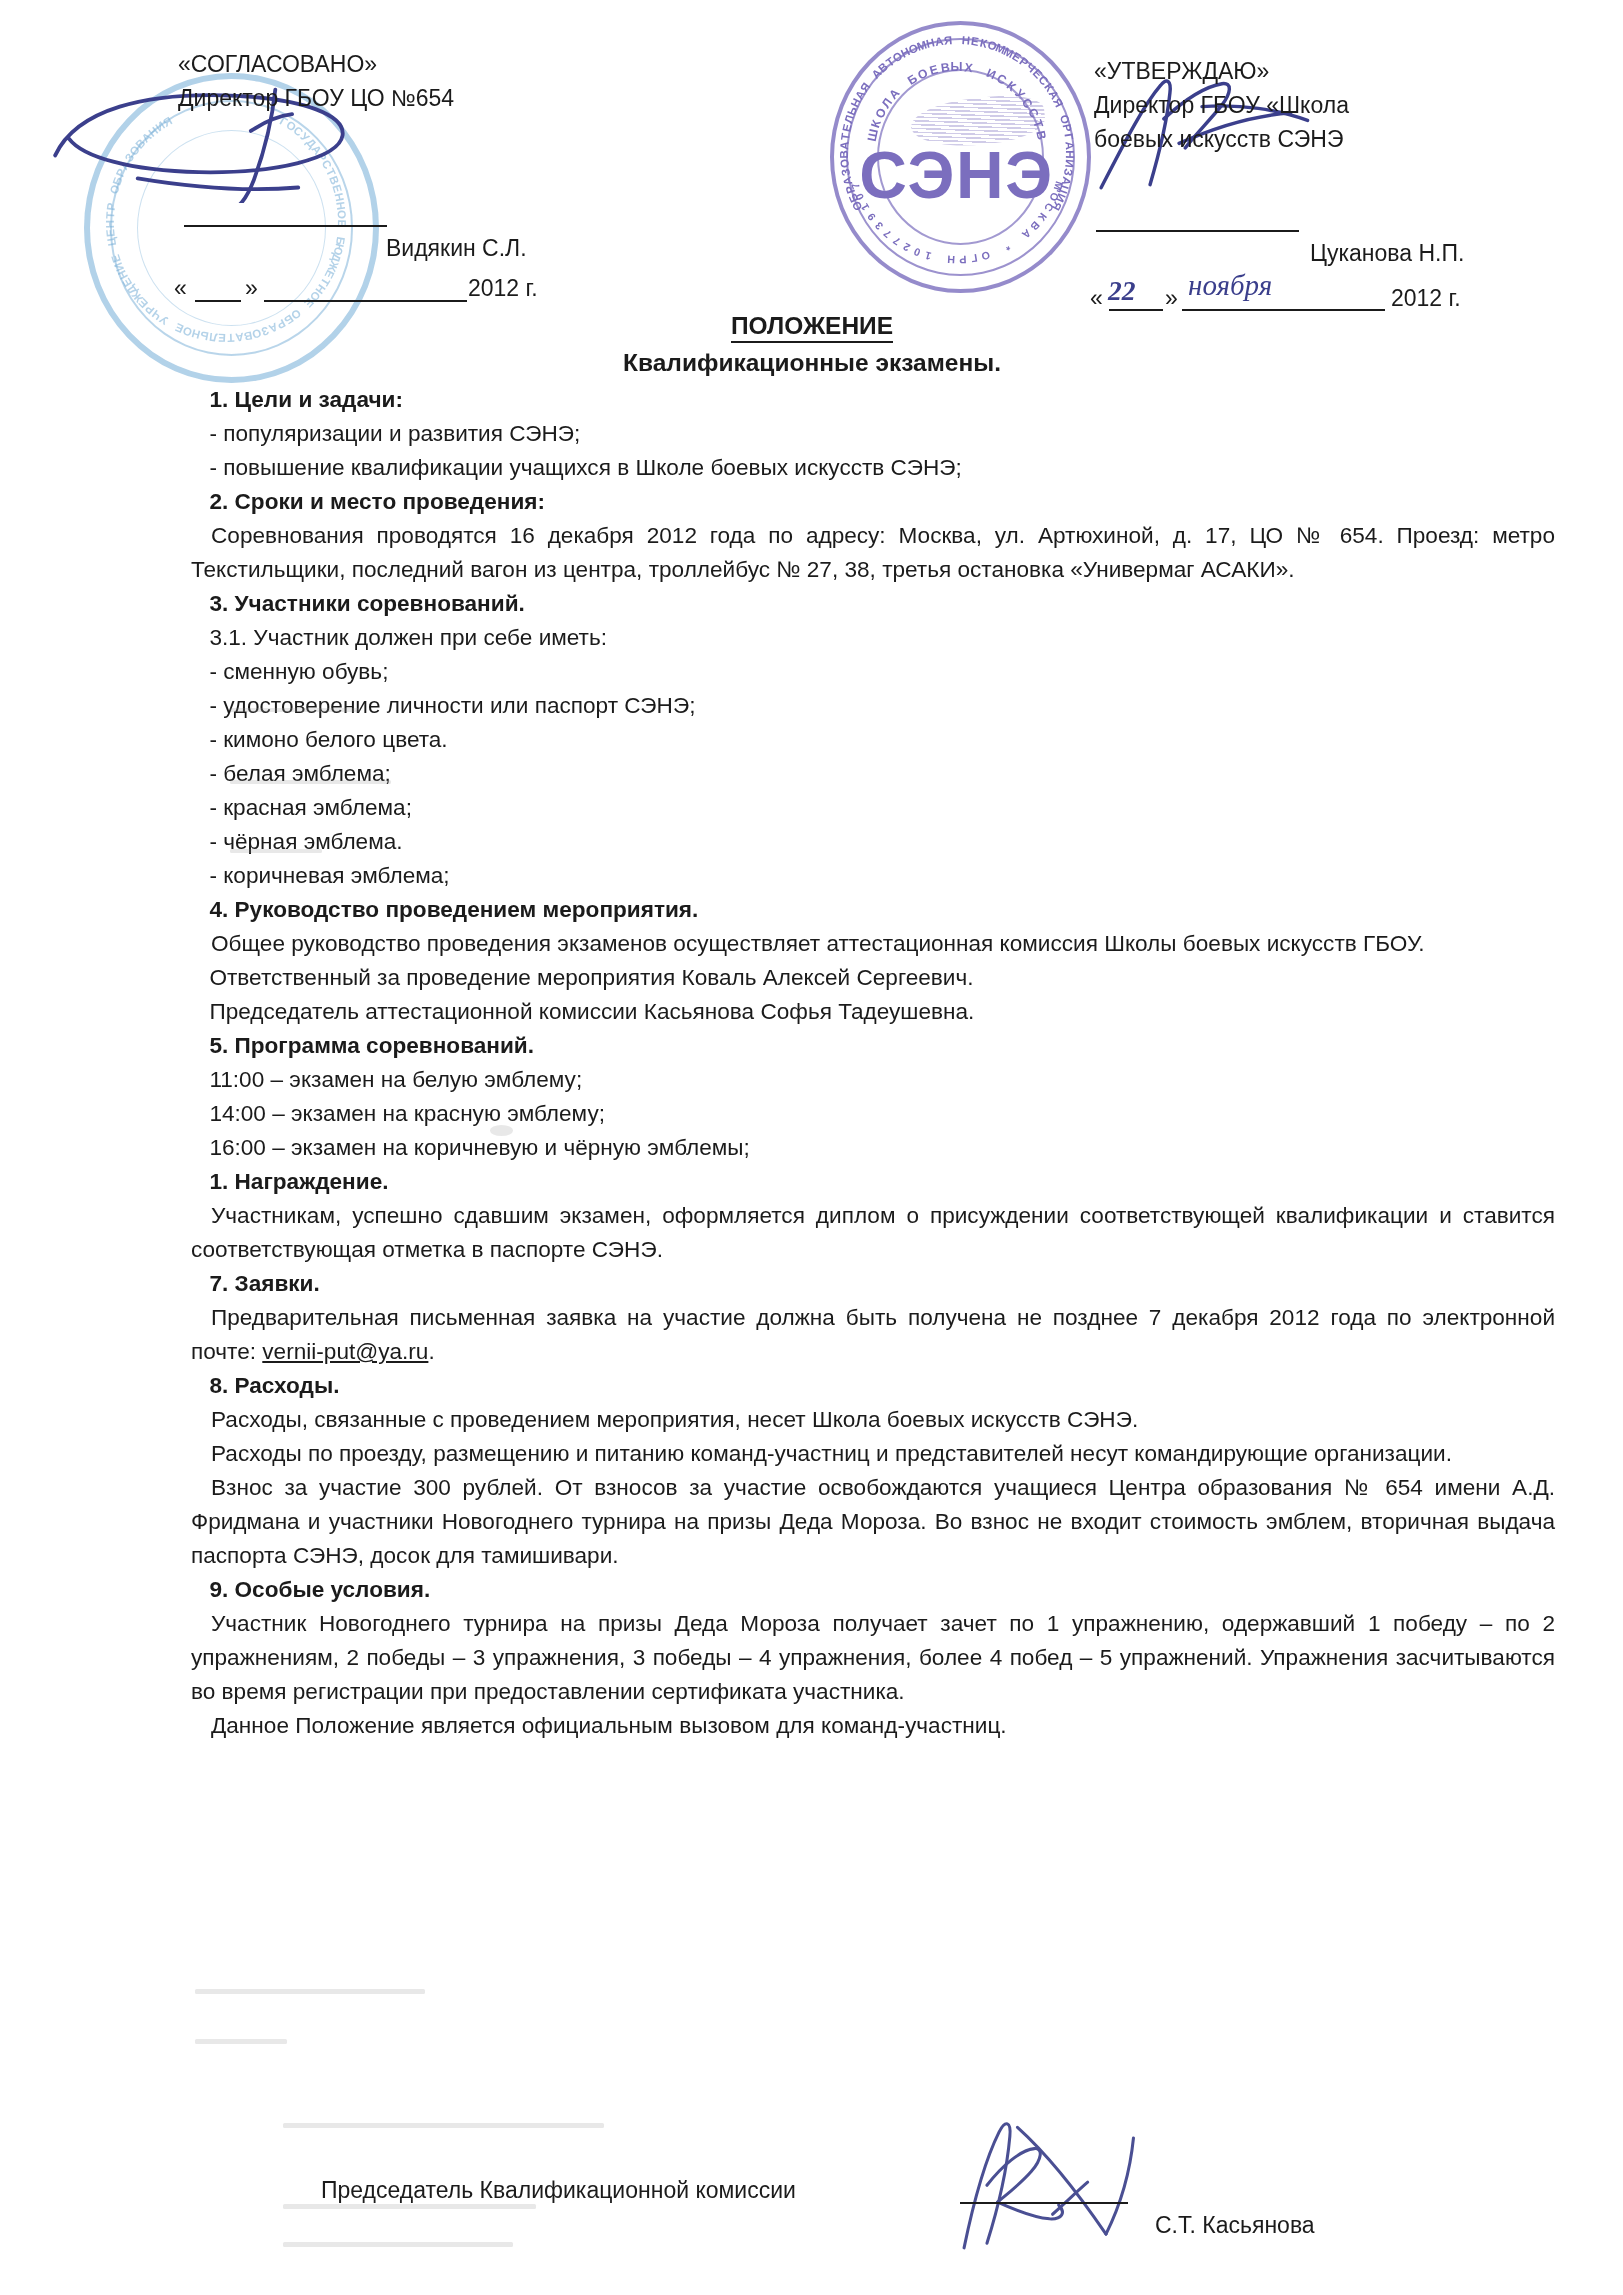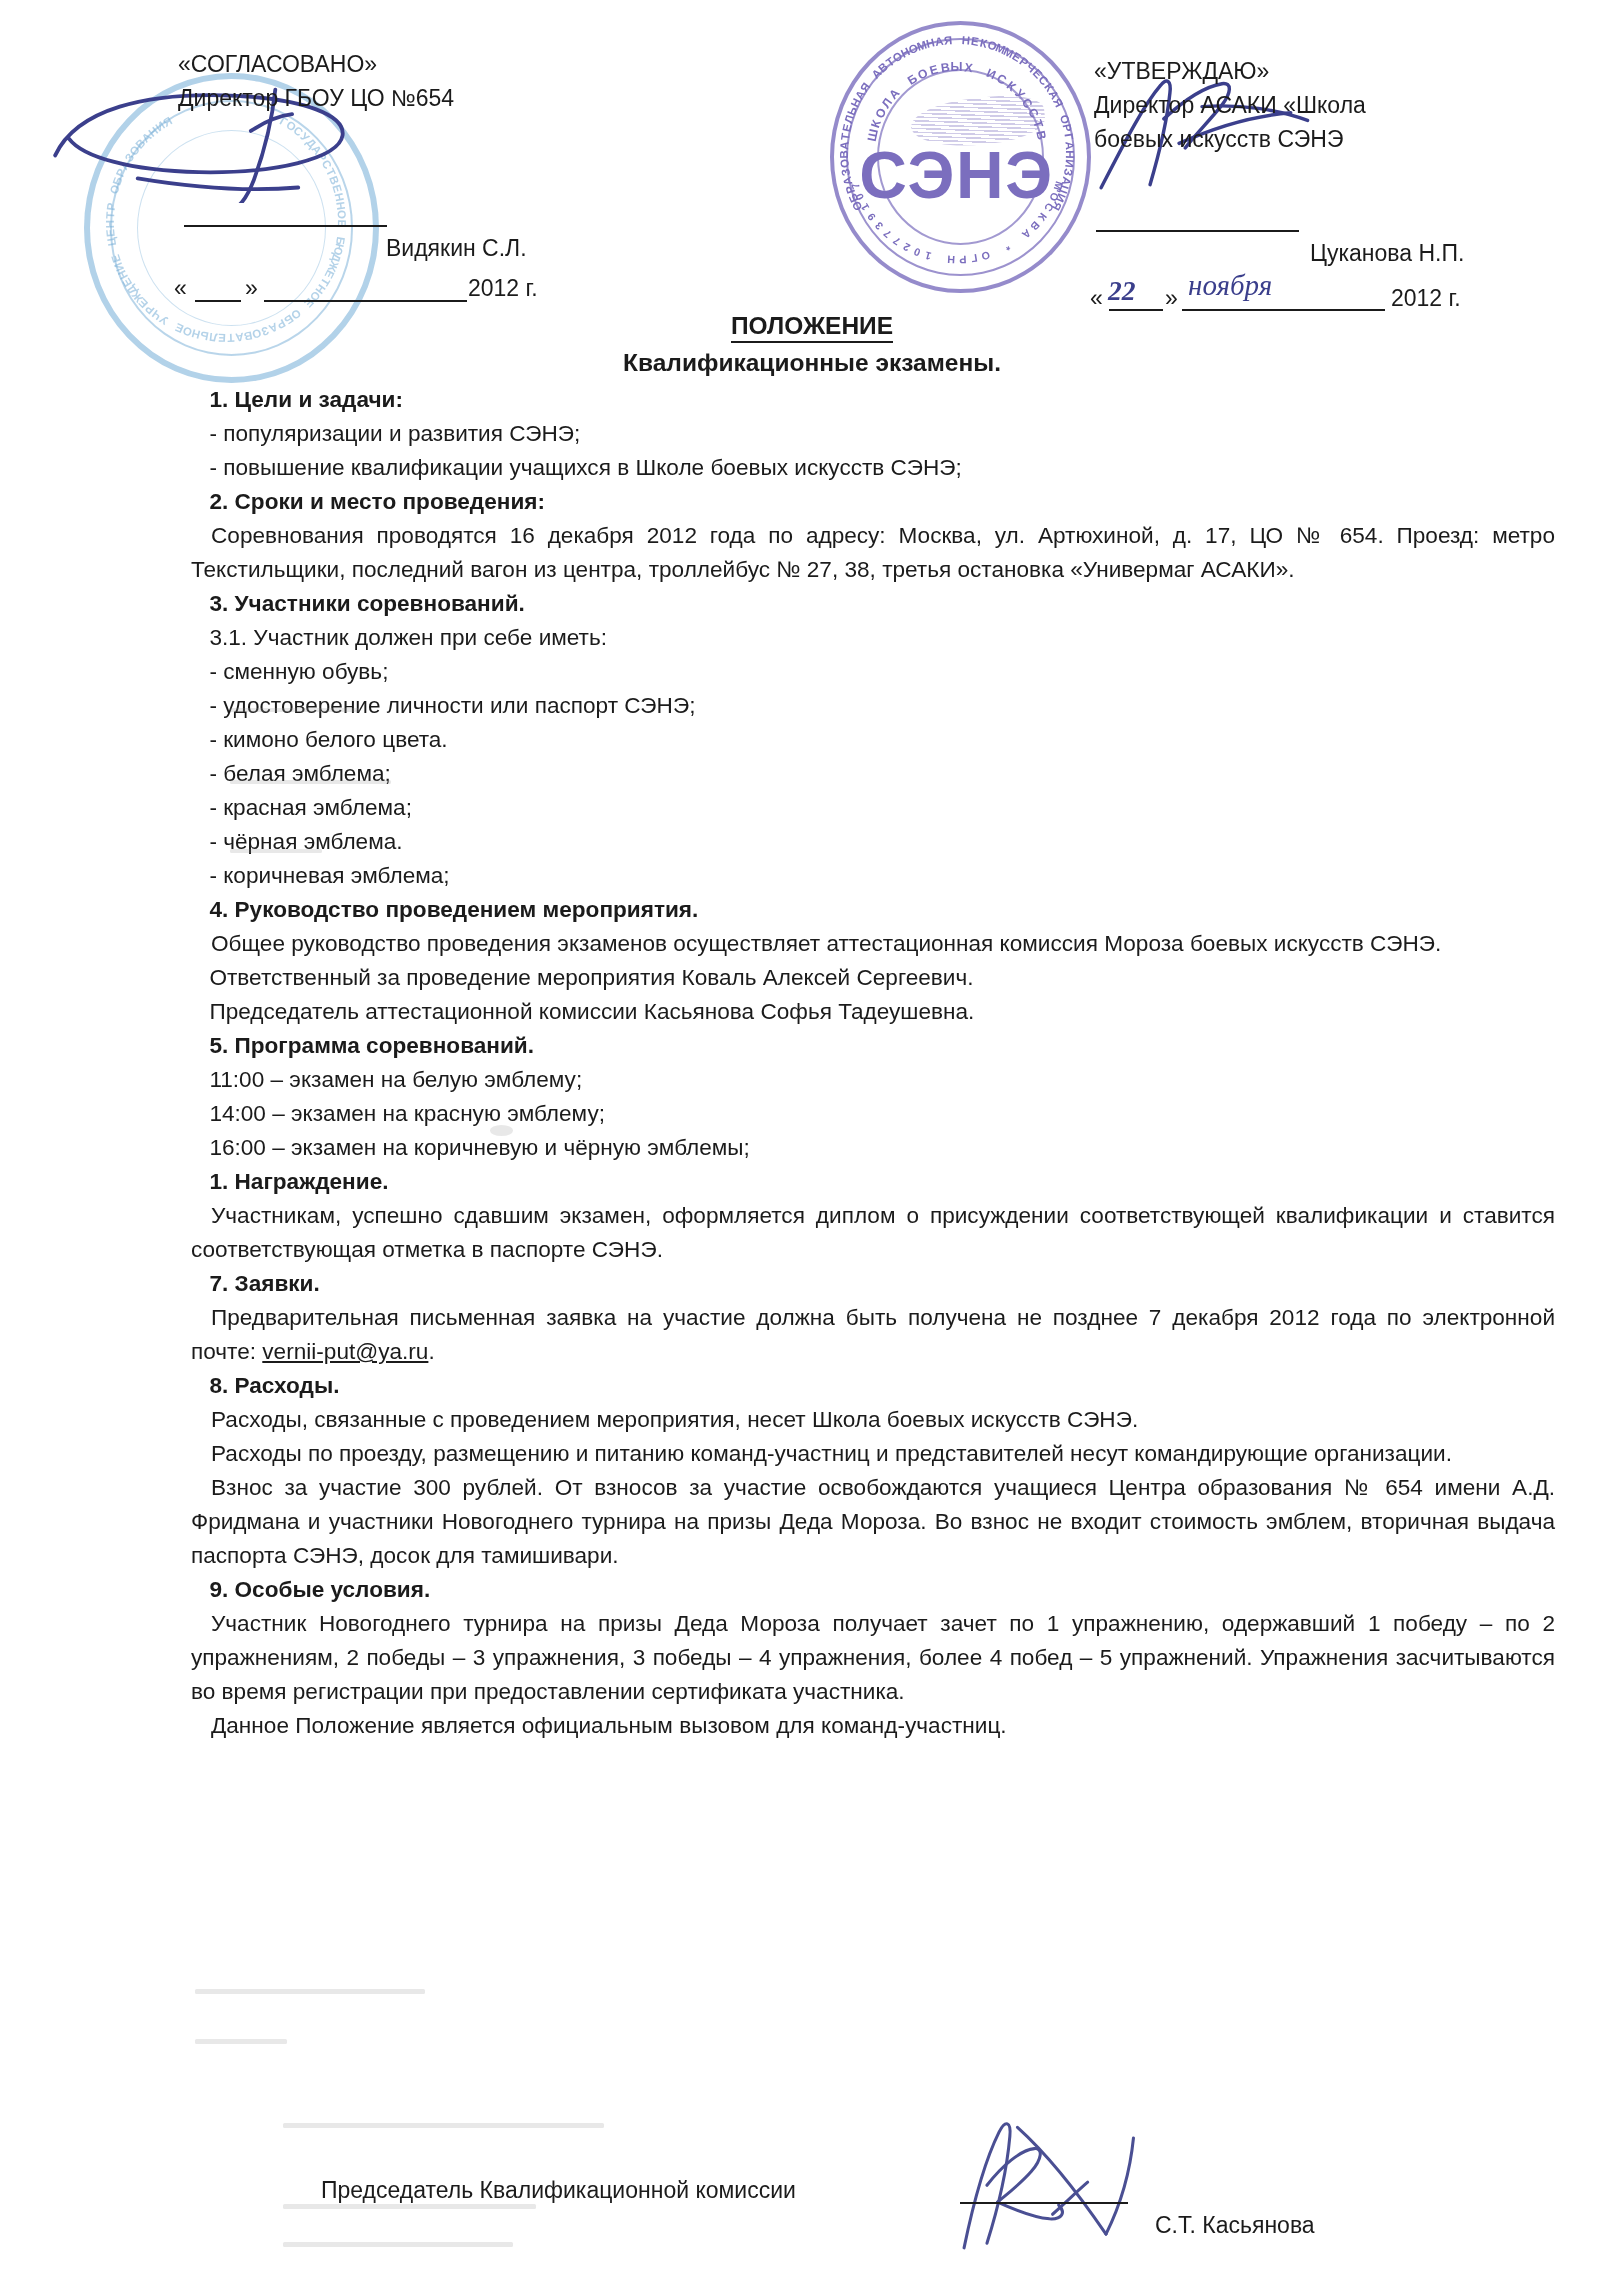--- a/index.html
+++ b/index.html
@@ -354,21 +354,21 @@
   <div class="rule ruleL1"></div>
   <div class="nm nmL">Видякин С.Л.</div>
   <div class="dt dtL-q1">«</div>
   <div class="dt dtL-q2">»</div>
   <div class="rule ruleL2"></div>
   <div class="rule ruleL3"></div>
   <div class="dt dtL-yr">2012 г.</div>
 
   <div class="hdr hdr-right">
     <div>«УТВЕРЖДАЮ»</div>
-    <div class="w">Директор АСАКИ «Школа боевых искусств  СЭНЭ</div>
+    <div class="w">Директор ГБОУ «Школа боевых искусств  СЭНЭ</div>
   </div>
   <div class="rule ruleR1"></div>
   <div class="nm nmR">Цуканова Н.П.</div>
   <div class="dt dtR-q1">«</div>
   <div class="hw-day">22</div>
   <div class="dt dtR-q2">»</div>
   <div class="hw-month">ноября</div>
   <div class="rule ruleR2"></div>
   <div class="rule ruleR3"></div>
   <div class="dt dtR-yr">2012 г.</div>
@@ -391,21 +391,21 @@
     <p class="ind">3.1. Участник должен при себе иметь:</p>
     <p class="ind">- сменную обувь;</p>
     <p class="ind">-  удостоверение личности или паспорт СЭНЭ;</p>
     <p class="ind">-  кимоно белого цвета.</p>
     <p class="ind">- белая эмблема;</p>
     <p class="ind">- красная эмблема;</p>
     <p class="ind">- чёрная эмблема.</p>
     <p class="ind">- коричневая эмблема;</p>
 
     <p class="b ind">4. Руководство проведением мероприятия.</p>
-    <p class="just firstind">Общее руководство проведения экзаменов осуществляет аттестационная комиссия Мороза боевых искусств СЭНЭ.</p>
+    <p class="just firstind">Общее руководство проведения экзаменов осуществляет аттестационная комиссия Школы боевых искусств ГБОУ.</p>
     <p class="ind">Ответственный за проведение мероприятия Коваль Алексей Сергеевич.</p>
     <p class="ind">Председатель аттестационной комиссии Касьянова Софья Тадеушевна.</p>
 
     <p class="b ind">5. Программа соревнований.</p>
     <p class="ind">11:00 – экзамен на белую эмблему;</p>
     <p class="ind">14:00 – экзамен на красную эмблему;</p>
     <p class="ind">16:00 – экзамен на коричневую и чёрную эмблемы;</p>
 
     <p class="b ind">1. Награждение.</p>
     <p class="just firstind">Участникам, успешно сдавшим экзамен, оформляется диплом о присуждении соответствующей квалификации и ставится соответствующая отметка в паспорте СЭНЭ.</p>

